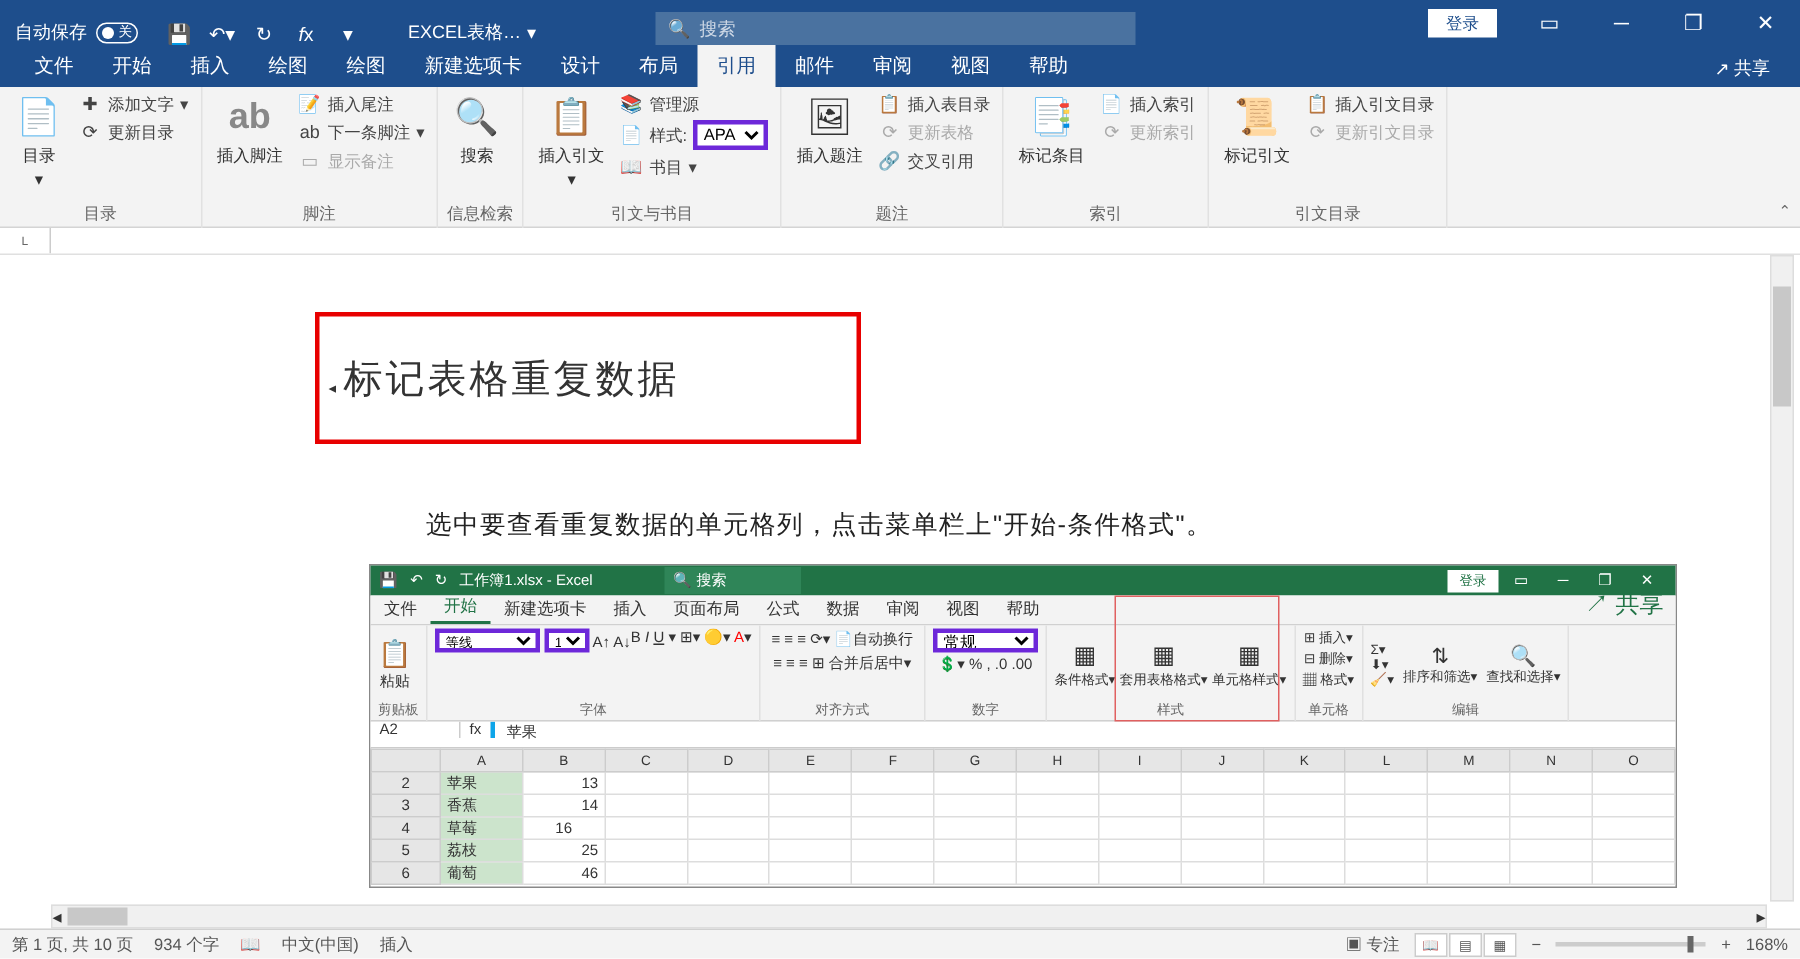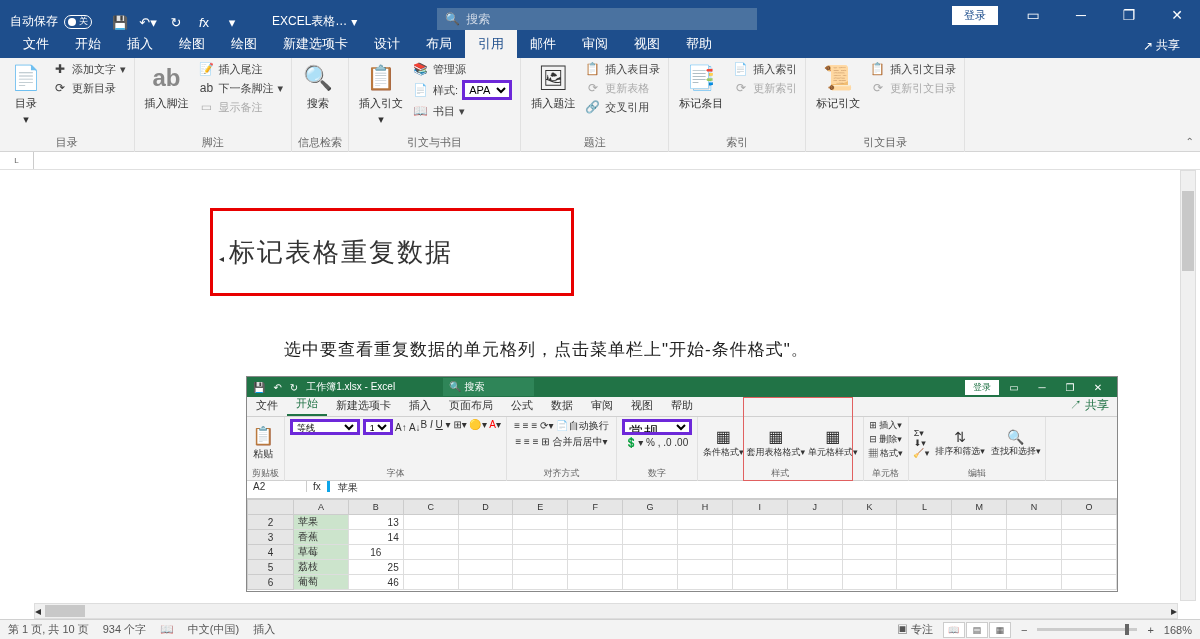--- a/index.html
+++ b/index.html
@@ -52,21 +52,21 @@
 
 
 .excel{position:absolute;left:212px;top:200px;width:872px;height:216px;border:1px solid #888;background:#fff;font-size:10px}
 .ex-title{height:20px;background:#217346;display:flex;align-items:center;color:#fff;font-size:10px;padding:0 6px;gap:8px}
 .ex-title .ex-right{margin-left:auto;display:flex;gap:2px;align-items:center}
 .ex-login{background:#fff;color:#217346;padding:1px 8px;font-size:9px}
 .ex-winbtn{width:26px;text-align:center}
 .ex-tabs{height:20px;background:#f3f3f3;display:flex;align-items:flex-end;border-bottom:1px solid #d0d0d0}
 .ex-tab{padding:3px 9px;font-size:11px;color:#333}
 .ex-tab.active{border-bottom:2px solid #217346;color:#217346}
-.ex-share{margin-left:auto;padding:2px 8px;font-size:12px;color:#217346}
+.ex-share{margin-left:auto;padding:2px 8px;font-size:16px;color:#217346}
 .ex-ribbon{height:64px;background:#f3f3f3;border-bottom:1px solid #d0d0d0;display:flex;position:relative}
 .ex-rg{border-right:1px solid #e0e0e0;padding:2px 5px 0;display:flex;flex-direction:column;height:64px}
 .ex-rg-body{flex:1;display:flex;gap:3px;align-items:center;font-size:10px}
 .ex-rg-label{text-align:center;font-size:9px;color:#666;padding-bottom:1px}
 .ex-red{position:absolute;border:1.5px solid #e06060;pointer-events:none}
 .ex-formula{height:18px;background:#fff;border-bottom:1px solid #ccc;display:flex;align-items:flex-start;font-size:10px}
 .ex-namebox{width:60px;border-right:1px solid #ccc;padding:0 6px}
 .ex-fx{padding:0 6px;border-right:3px solid #0ea5e9;}
 .ex-formula-val{padding:0 8px}
 .ex-grid{position:relative;overflow:hidden}
@@ -340,21 +340,21 @@
           </div>
         <div class="ex-rg" style="min-width:110px">
             <div class="ex-rg-body" style="flex-direction:column;gap:2px">
               <div>≡ ≡ ≡ ⟳▾ 📄<span>自动换行</span></div>
               <div>≡ ≡ ≡ ⊞ <span>合并后居中</span>▾</div>
             </div>
             <div class="ex-rg-label">对齐方式</div>
           </div>
         <div class="ex-rg" style="min-width:80px">
             <div class="ex-rg-body" style="flex-direction:column;gap:2px">
-              <select style="width:70px;height:16px;font-size:15px"><option>常规</option></select>
+              <select style="width:70px;height:16px;font-size:11px"><option>常规</option></select>
               <div>💲▾ % , .0 .00</div>
             </div>
             <div class="ex-rg-label">数字</div>
           </div>
         <div class="ex-rg" style="min-width:110px">
             <div class="ex-rg-body">
               <div style="text-align:center;font-size:9px"><div style="font-size:16px">▦</div><span>条件格式</span>▾</div>
               <div style="text-align:center;font-size:9px"><div style="font-size:16px">▦</div><span>套用表格格式</span>▾</div>
               <div style="text-align:center;font-size:9px"><div style="font-size:16px">▦</div><span>单元格样式</span>▾</div>
             </div>

